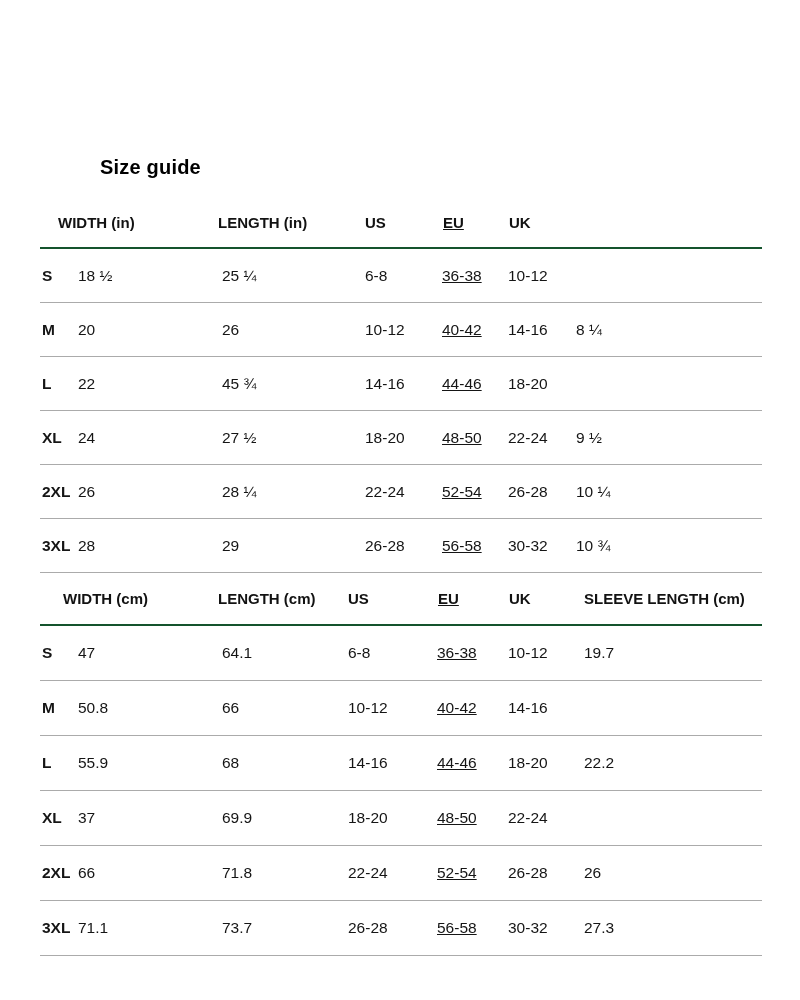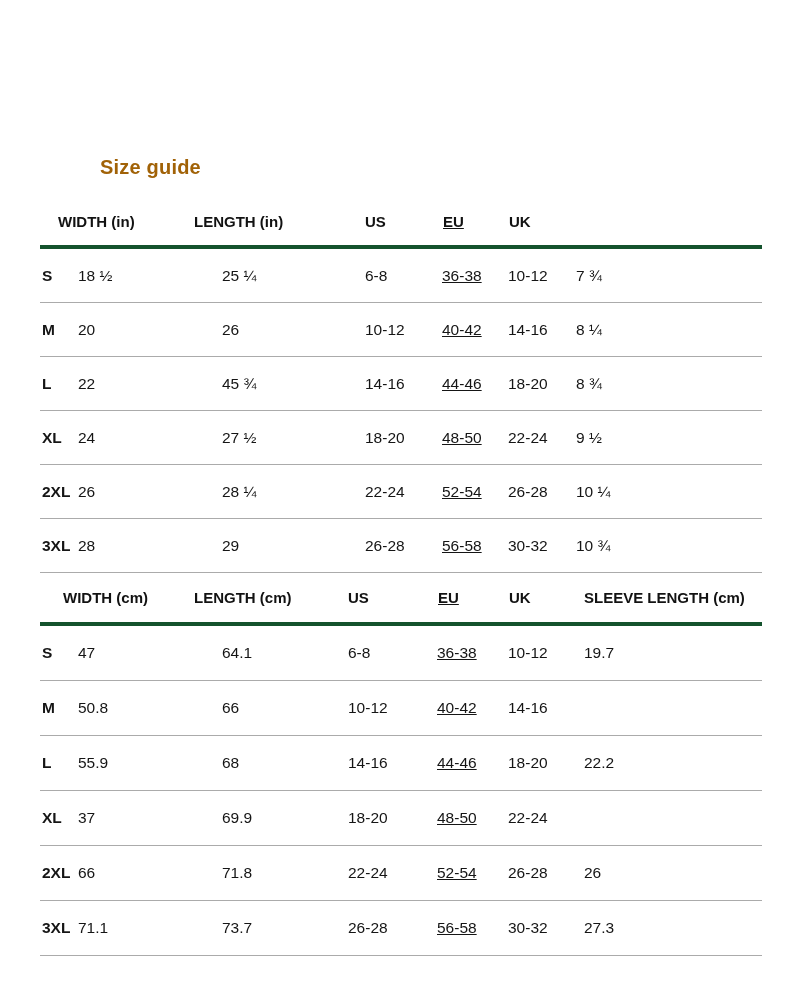--- a/index.html
+++ b/index.html
@@ -10,61 +10,61 @@
     color: #121212;
     overflow: hidden;
   }
   .page { width: 800px; height: 1000px; padding-top: 156px; }
 
   .page-title {
     margin-left: 100px;
     font-size: 20px;
     font-weight: 700;
     letter-spacing: 0.2px;
-    color: #a16207;
+    color: #000000;
   }
 
   .size-table { width: 722px; margin-left: 40px; }
   .size-table.t-in { margin-top: 18px; }
 
   .row {
     display: grid;
     grid-template-columns: var(--cols);
     align-items: center;
     height: 54px;
     border-bottom: 1px solid #ababab;
     font-size: 15.5px;
     color: #151515;
   }
   .t-in  { --cols: 36px 118px 167px 74px 66px 68px auto; }
   .t-cm  { --cols: 36px 118px 150px 86px 71px 76px auto; }
   .t-cm .row { height: 55px; }
 
   .row.head {
     height: 52px;
-    border-bottom: 4px solid #14532d;
+    border-bottom: 2px solid #14532d;
     font-weight: 700;
     font-size: 15px;
     color: #121212;
   }
   .t-cm .row.head { height: 53px; }
 
   .cell { white-space: nowrap; }
   .c-size   { padding-left: 2px; font-weight: 700; }
   .c-width  { padding-left: 2px; }
   .c-length { padding-left: 28px; }
   .c-us     { padding-left: 4px; }
   .c-eu     { padding-left: 7px; text-decoration: underline; }
   .c-uk     { padding-left: 7px; }
   .c-sleeve { padding-left: 7px; }
 
   .head .c-widthspan { grid-column: 1 / 3; }
   .t-in .head .c-widthspan { padding-left: 18px; }
   .t-cm .head .c-widthspan { padding-left: 23px; }
-  .head .c-length { padding-left: 0; }
+  .head .c-length { padding-left: 0; margin-left: 24px; }
   .head .c-eu { padding-left: 8px; }
   .head .c-uk { padding-left: 8px; }
 </style>
 </head>
 <body>
 
 <div class="page">
 
   <h2 class="page-title">Size guide</h2>
 
@@ -77,39 +77,37 @@
       <div class="cell c-uk">UK</div>
     </div>
 
     <div class="row">
       <div class="cell c-size">S</div>
       <div class="cell c-width">18 ½</div>
       <div class="cell c-length">25 ¼</div>
       <div class="cell c-us">6-8</div>
       <div class="cell c-eu">36-38</div>
       <div class="cell c-uk">10-12</div>
-      <div class="cell c-sleeve">7 ¾</div>
     </div>
     <div class="row">
       <div class="cell c-size">M</div>
       <div class="cell c-width">20</div>
       <div class="cell c-length">26</div>
       <div class="cell c-us">10-12</div>
       <div class="cell c-eu">40-42</div>
       <div class="cell c-uk">14-16</div>
       <div class="cell c-sleeve">8 ¼</div>
     </div>
     <div class="row">
       <div class="cell c-size">L</div>
       <div class="cell c-width">22</div>
       <div class="cell c-length">45 ¾</div>
       <div class="cell c-us">14-16</div>
       <div class="cell c-eu">44-46</div>
       <div class="cell c-uk">18-20</div>
-      <div class="cell c-sleeve">8 ¾</div>
     </div>
     <div class="row">
       <div class="cell c-size">XL</div>
       <div class="cell c-width">24</div>
       <div class="cell c-length">27 ½</div>
       <div class="cell c-us">18-20</div>
       <div class="cell c-eu">48-50</div>
       <div class="cell c-uk">22-24</div>
       <div class="cell c-sleeve">9 ½</div>
     </div>

